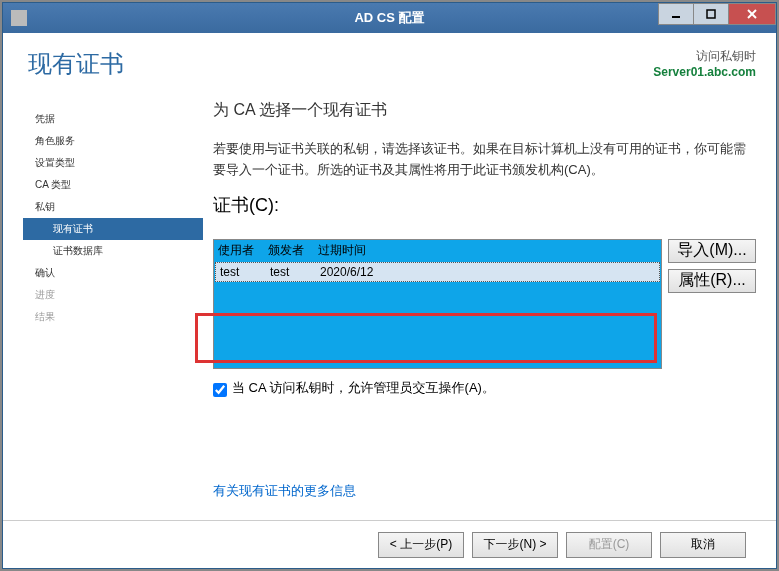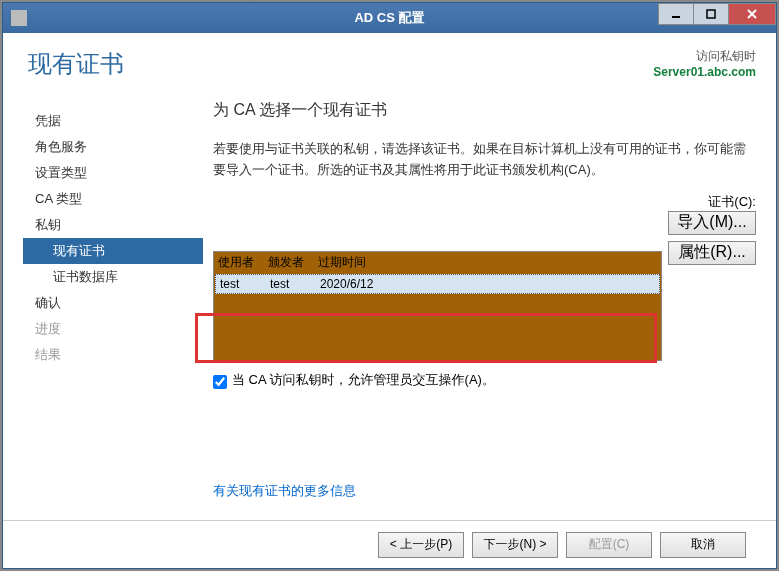--- a/index.html
+++ b/index.html
@@ -16,31 +16,31 @@
 .content { position: absolute; top: 30px; left: 0; right: 0; bottom: 0; background: #fff; padding: 0 20px; }
 
 .header-row { display: flex; justify-content: space-between; align-items: flex-start; padding-top: 15px; }
 .page-title { color: #2d6aa3; font-size: 24px; font-weight: normal; padding-left: 5px; }
 .target-block { text-align: right; font-size: 12px; }
 .target-label { color: #555; }
 .target-server { font-weight: bold; color: #15803d; }
 
 .body-row { display: flex; margin-top: 20px; height: 400px; }
 .sidebar { width: 180px; padding-top: 8px; }
-.side-item { font-size: 13px; color: #333; padding: 4px 0 4px 12px; cursor: pointer; }
+.side-item { font-size: 10px; color: #333; padding: 4px 0 4px 12px; cursor: pointer; }
 .side-item.active { background: #2d6aa3; color: #fff; padding-left: 30px; }
 .side-item.sub { padding-left: 30px; }
 
 .main { flex: 1; padding-left: 10px; position: relative; }
 .main-title { font-size: 16px; color: #333; margin-bottom: 18px; }
 .main-desc { font-size: 13px; color: #333; line-height: 1.6; margin-bottom: 12px; }
-.cert-label { font-size: 13px; margin-bottom: 0; text-align: right; }
+.cert-label { font-size: 18px; margin-bottom: 22px; }
 
 .cert-area { display: flex; gap: 6px; position: relative; }
-.cert-list { flex: 1; border: 1px solid #888; height: 110px; background: #a16207; font-size: 12px; position: relative; margin-top: 40px; }
+.cert-list { flex: 1; border: 1px solid #888; height: 130px; background: #0ea5e9; font-size: 12px; position: relative; }
 .cert-header { display: flex; padding: 2px 4px; }
 .cert-col1 { width: 50px; } .cert-col2 { width: 50px; } .cert-col3 { flex: 1; }
 .cert-row { display: flex; padding: 2px 4px; border: 1px dotted #555; background: #d6e4f2; margin: 1px; }
 .red-box { position: absolute; border: 3px solid #d33; top: 213px; left: -8px; width: 462px; height: 50px; pointer-events: none; }
 
 .cert-buttons { display: flex; flex-direction: column; gap: 6px; width: 88px; }
 .side-btn { height: 24px; font-size: 16px; background: linear-gradient(#f5f5f5,#e1e1e1); border: 1px solid #888; cursor: pointer; }
 
 .checkbox-row { margin-top: 10px; font-size: 13px; display: flex; align-items: flex-end; gap: 5px; }
 .checkbox-row input { width: 14px; height: 14px; }

